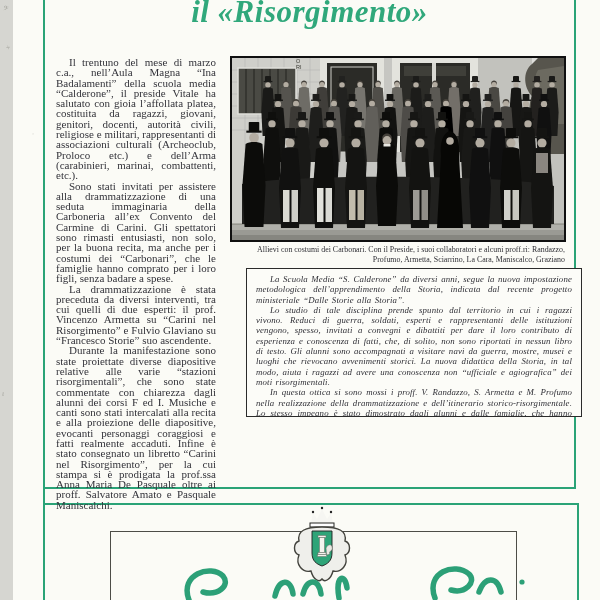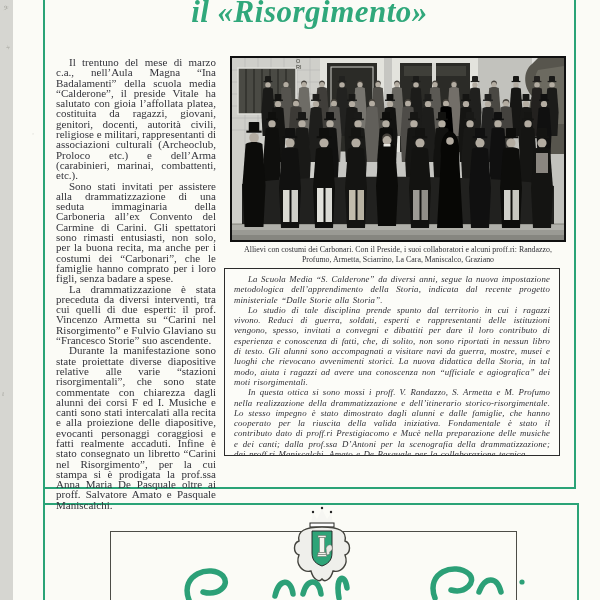--- a/index.html
+++ b/index.html
@@ -39,25 +39,25 @@
     border:2px solid #101010;background:#c6c6c2;
   }
   .photo svg{display:block;}
   .wall-text{
     position:absolute;left:296px;top:59px;width:7px;
     font-family:"Liberation Sans", sans-serif;font-size:5.5px;line-height:5.6px;
     color:#3c3c34;word-break:break-all;letter-spacing:0;
   }
   .caption{
     position:absolute;left:231px;top:245px;width:334px;
-    font-size:7.9px;line-height:9.6px;color:#2f2f35;text-align:center;
+    font-size:7.9px;line-height:9.6px;color:#2f2f35;text-align:right;
   }
   
   .infobox{
-    position:absolute;left:224px;top:268px;width:336px;height:188px;
+    position:absolute;left:246px;top:268px;width:336px;height:149px;
     box-sizing:border-box;border:1.5px solid #2b2b2b;background:#fcfcf8;
     padding:5px 9px 4px 9px;overflow:hidden;
     font-size:8.8px;line-height:10.3px;color:#2f2f36;
     letter-spacing:.15px;word-spacing:1px;
   }
   .infobox p{margin:0;text-indent:14px;text-align:justify;font-style:italic;}
   
   .bottom-box{
     position:absolute;left:110px;top:531px;width:405px;height:75px;
     border:1px solid #4d4d47;border-bottom:none;background:transparent;

